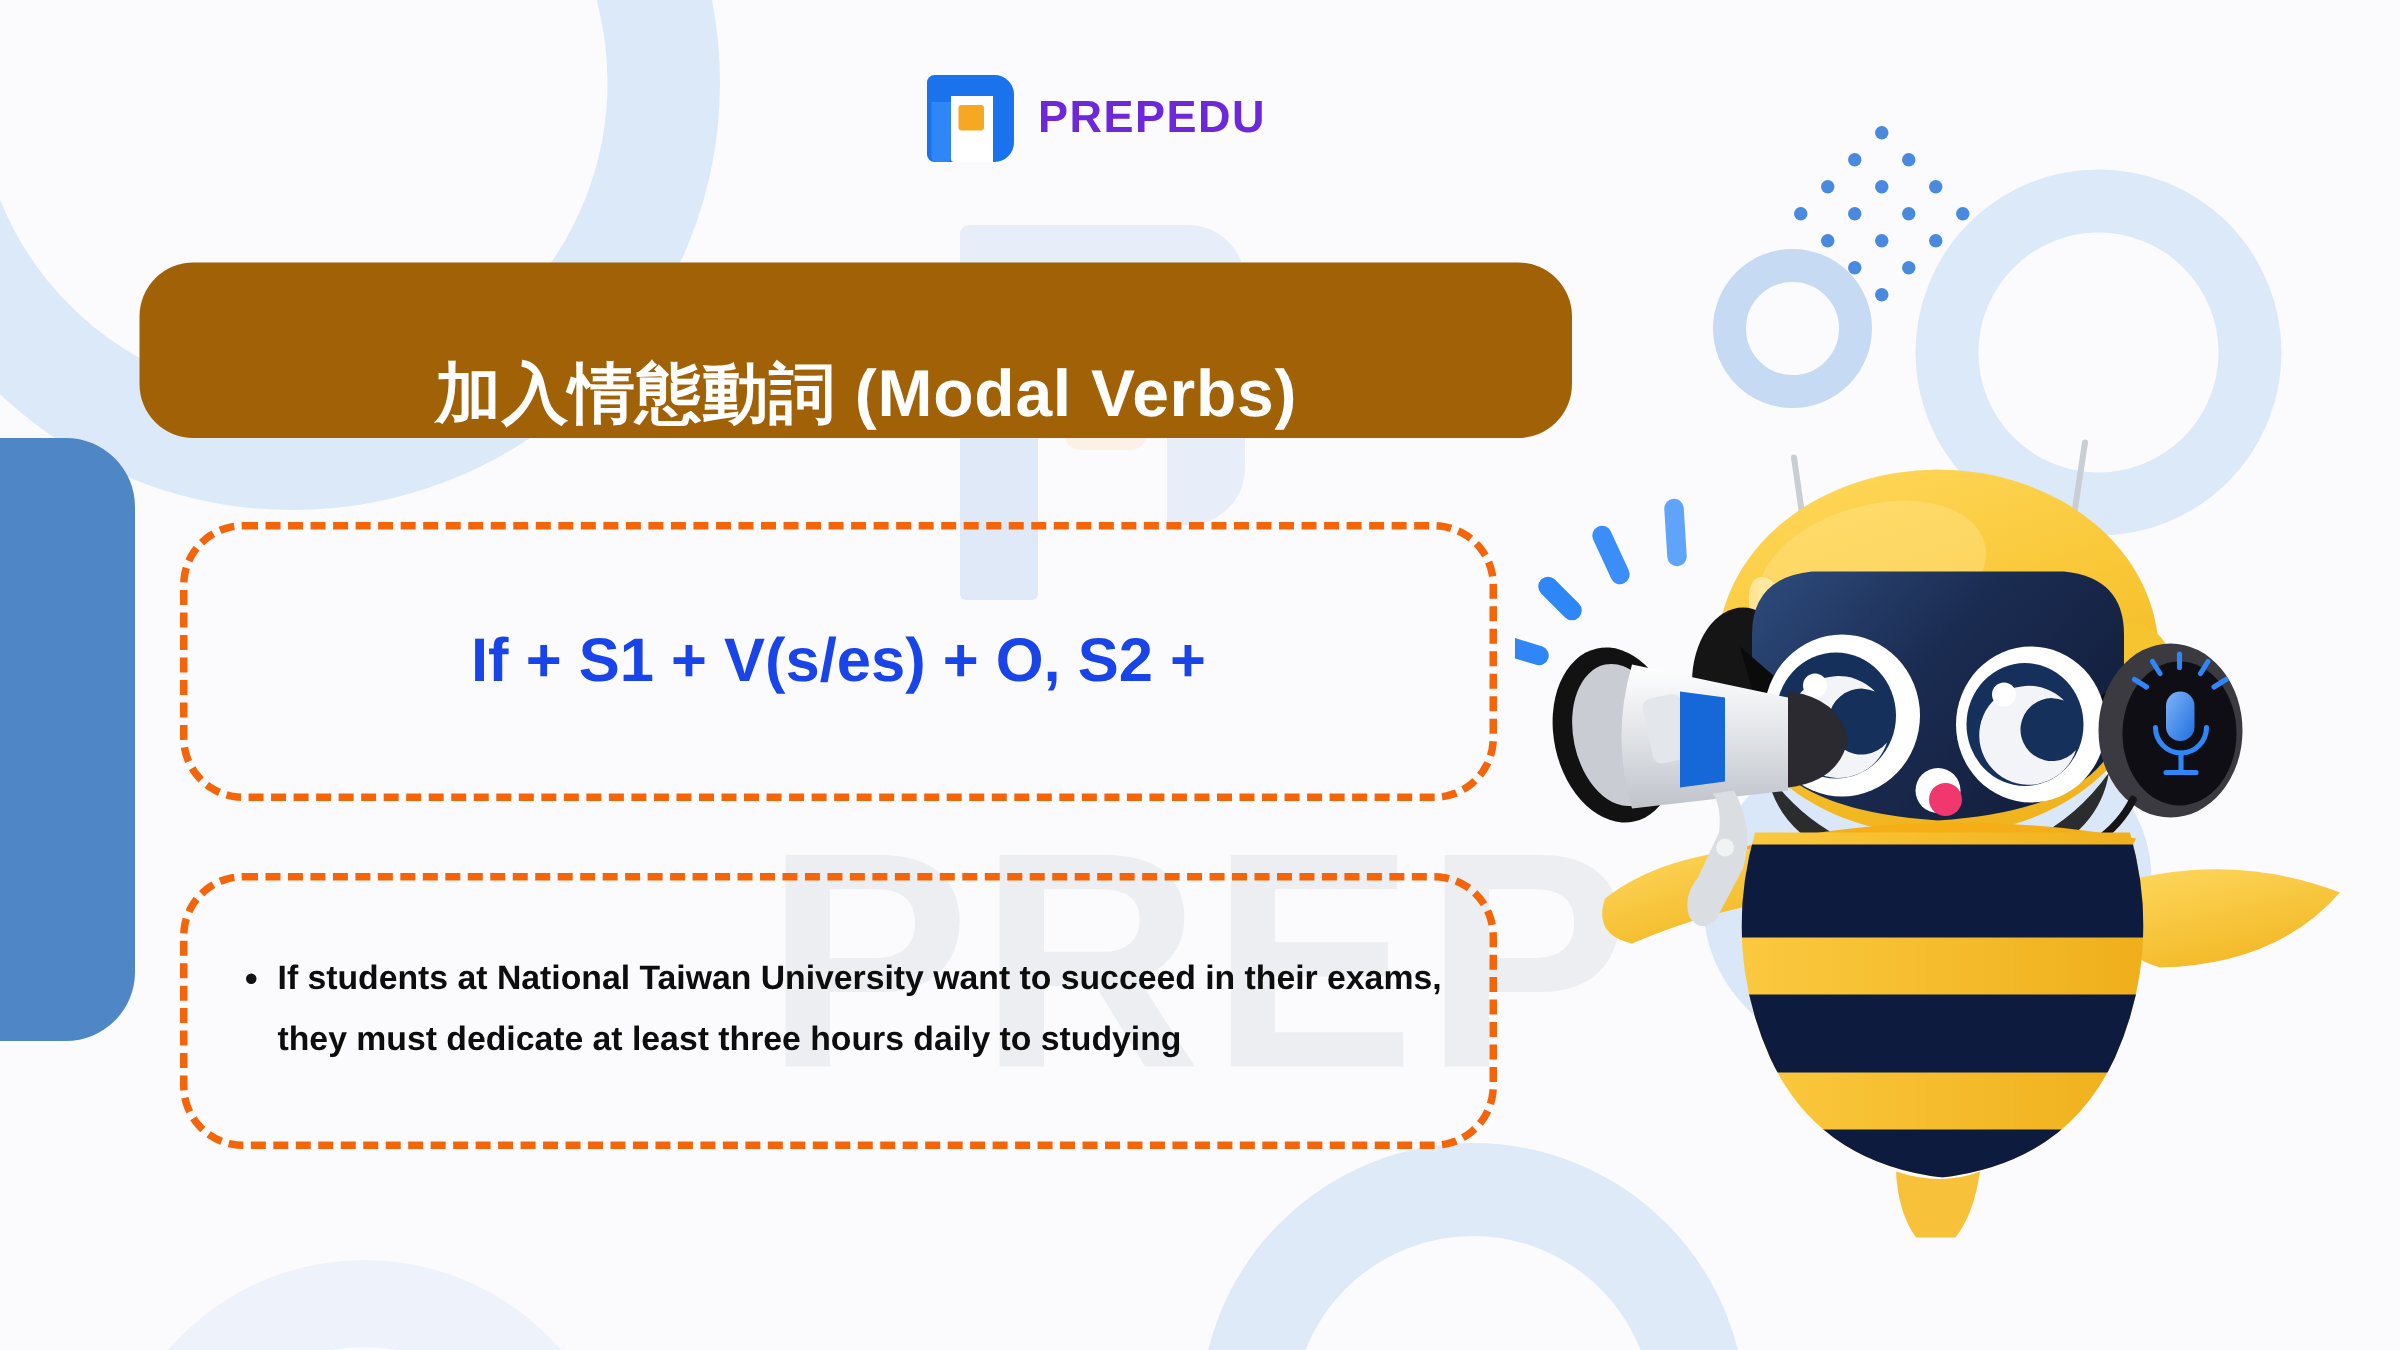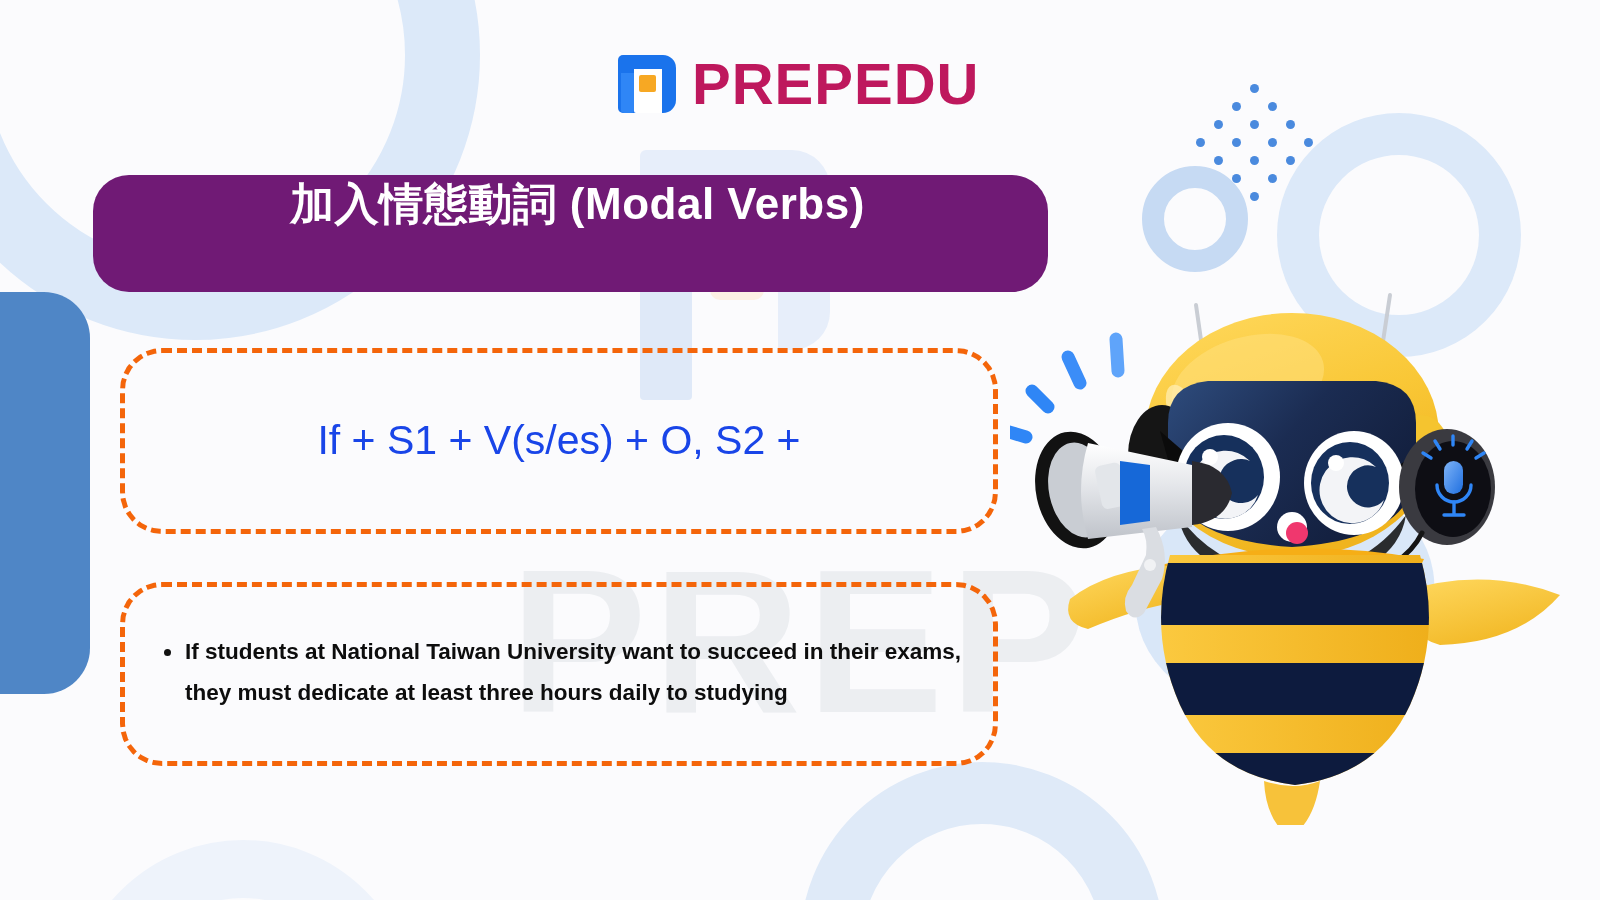--- a/index.html
+++ b/index.html
@@ -145,35 +145,35 @@
     border-radius: 0 0 3px 3px;
   }
   .logo-mark .lm-chip {
     position: absolute;
     left: 21px; top: 20px;
     width: 17px; height: 17px;
     background: #f7a823;
     border-radius: 2px;
   }
   .logo-word {
-    font-size: 58px;
+    font-size: 30px;
     font-weight: 700;
     letter-spacing: 1px;
-    color: #be185d;
+    color: #6d28d9;
   }
 
   
   .title-banner {
     position: absolute;
     left: 93px; top: 175px;
     width: 955px; height: 117px;
-    background: #701a75;
+    background: #a16207;
     border-radius: 36px;
     display: flex;
-    align-items: flex-start;
+    align-items: flex-end;
   }
   .title-banner-text {
     width: 100%;
     text-align: center;
     color: #ffffff;
     font-size: 44px;
     font-weight: 700;
     letter-spacing: 0.5px;
     padding-left: 14px;
     box-sizing: border-box;
@@ -191,21 +191,21 @@
     left: 120px; top: 348px;
     width: 878px; height: 186px;
     display: flex;
     flex-direction: column;
     align-items: center;
     justify-content: center;
   }
   .formula-line {
     color: #1945e8;
     font-size: 41px;
-    font-weight: 400;
+    font-weight: 700;
     line-height: 1.65;
     text-align: center;
   }
 
   .examples-box {
     left: 120px; top: 582px;
     width: 878px; height: 184px;
     padding: 16px 26px 16px 30px;
     display: flex;
     align-items: center;

